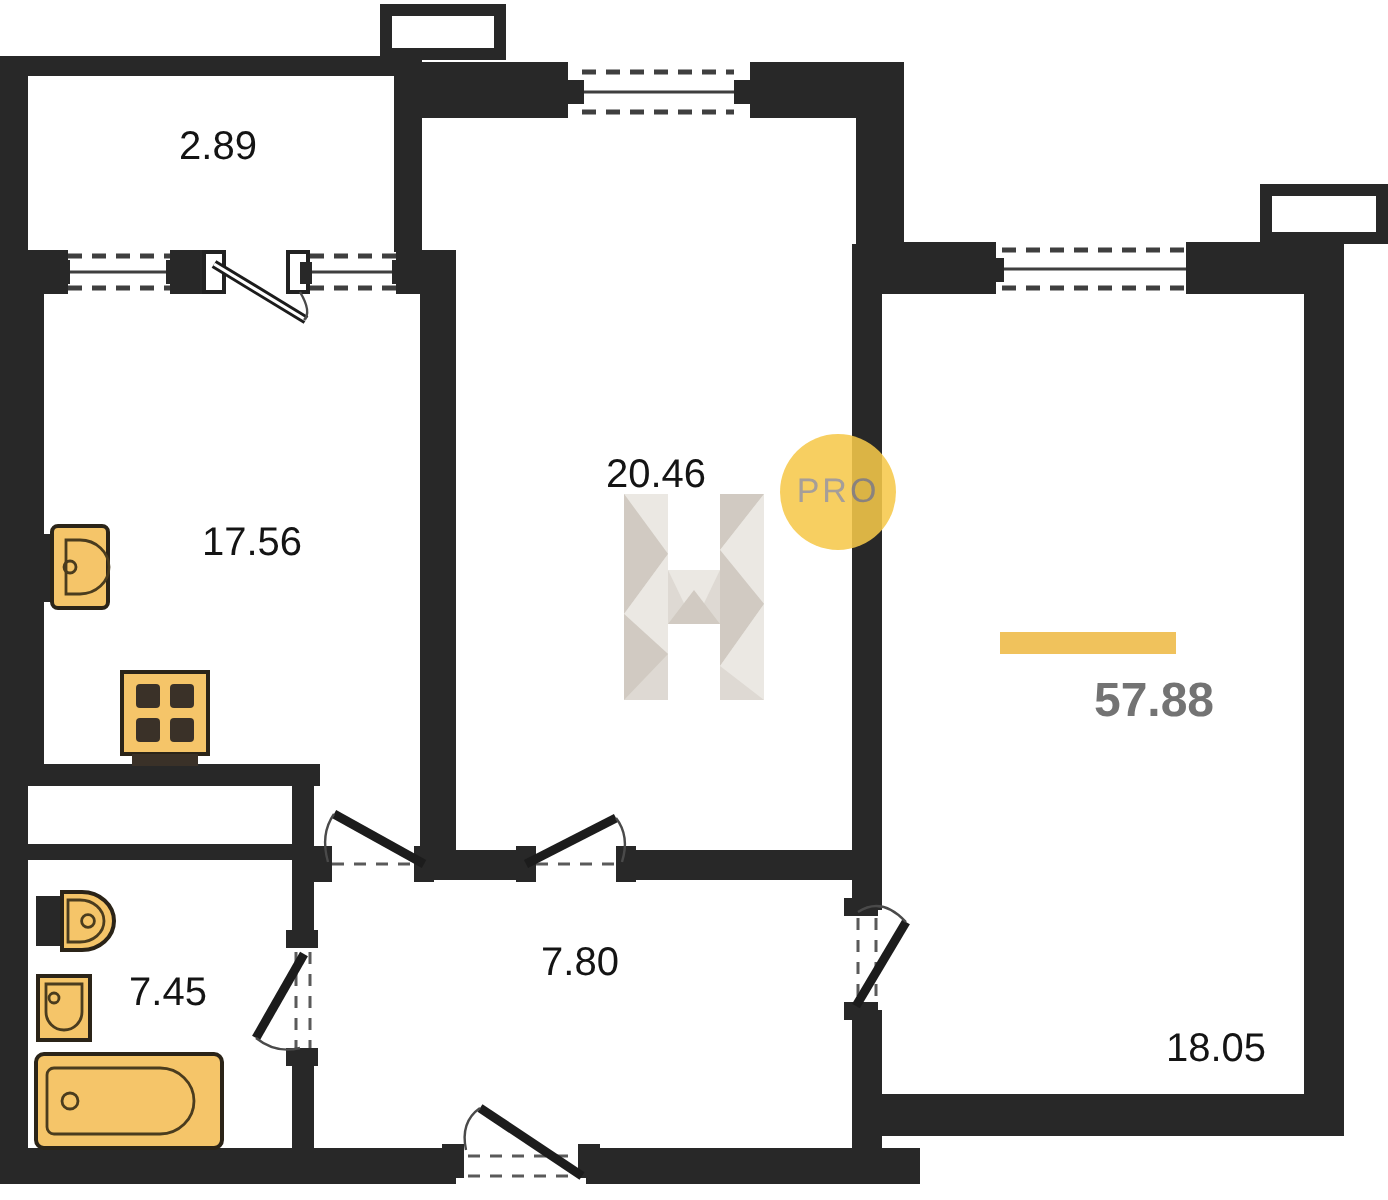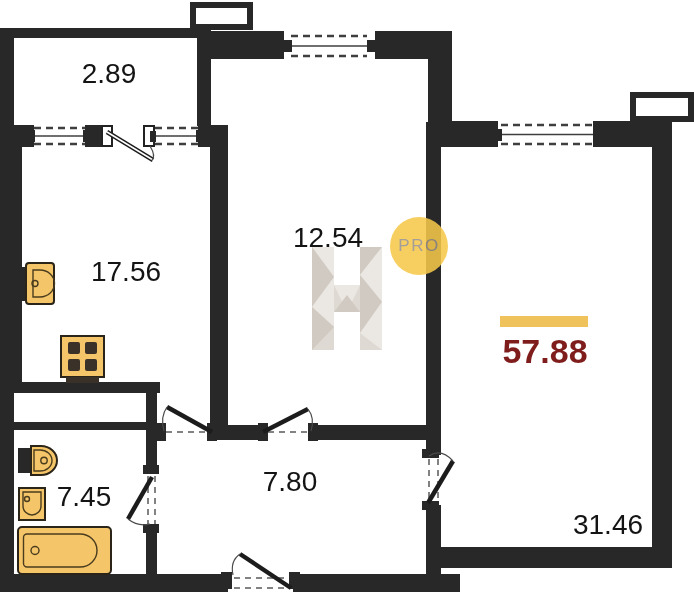--- a/index.html
+++ b/index.html
@@ -5,24 +5,24 @@
   :root{
     --wall:#282828; --line:#3f3f3f; --fixture-fill:#f5c569; --fixture-stroke:#2b2418;
     --accent-bar:#f0c25c; --badge-fill:#f6c94a; --badge-text:#99908a; --label:#141414;
     --watermark-light:#eae7e2; --watermark-mid:#ddd8d1; --watermark-dark:#cfc8bf;
   }
   html,body{margin:0;padding:0;background:#fff;}
   #plan{position:relative;width:694px;height:600px;background:#ffffff;overflow:hidden;
         font-family:"Liberation Sans",sans-serif;}
   .w{position:absolute;background:var(--wall);}
   .box{position:absolute;background:#fff;border:6px solid var(--wall);box-sizing:border-box;}
-  .lbl{position:absolute;transform:translate(-50%,-50%);font-size:28px;color:var(--label);
+  .lbl{position:absolute;transform:translate(-50%,-50%);font-size:20px;color:var(--label);
        white-space:nowrap;letter-spacing:0;}
-  .total{position:absolute;transform:translate(-50%,-50%);font-size:34px;font-weight:700;
-         color:#7f1d1d;white-space:nowrap;}
+  .total{position:absolute;transform:translate(-50%,-50%);font-size:24px;font-weight:700;
+         color:#737373;white-space:nowrap;margin-left:32px;}
   .bar{position:absolute;background:var(--accent-bar);}
   .badge{position:absolute;width:58px;height:58px;border-radius:50%;
          background:var(--badge-fill);opacity:.87;display:flex;align-items:center;
          justify-content:center;z-index:6;}
   .badge span{font-size:17px;font-weight:400;letter-spacing:1.5px;color:var(--badge-text);}
   svg.overlay{position:absolute;left:0;top:0;z-index:3;}
   svg.wm{position:absolute;z-index:2;opacity:.95;}
   .dash{fill:none;stroke:var(--line);stroke-width:2.6;stroke-dasharray:7 5;}
   .cline{fill:none;stroke:var(--line);stroke-width:1.6;}
   .tab{fill:var(--wall);}
@@ -201,21 +201,21 @@
       <circle class="fxl" cx="17" cy="23.5" r="4"></circle>
     </g>
   </svg>
 
   <div class="badge" style="left:390px;top:217px">
     <span>PRO</span>
   </div>
 
   <div class="lbl z5" style="left:109px;top:74px">2.89</div>
   <div class="lbl z5" style="left:126px;top:272px">17.56</div>
-  <div class="lbl z5" style="left:328px;top:238px">12.54</div>
+  <div class="lbl z5" style="left:328px;top:238px">20.46</div>
   <div class="lbl z5" style="left:84px;top:497px">7.45</div>
   <div class="lbl z5" style="left:290px;top:482px">7.80</div>
-  <div class="lbl z5" style="left:608px;top:525px">31.46</div>
+  <div class="lbl z5" style="left:608px;top:525px">18.05</div>
 
   <div class="bar z5" style="left:500px;top:316px;width:88px;height:11px"></div>
   <div class="total z5" style="left:545px;top:351px">57.88</div>
 
 </div>
 
 </body></html>

